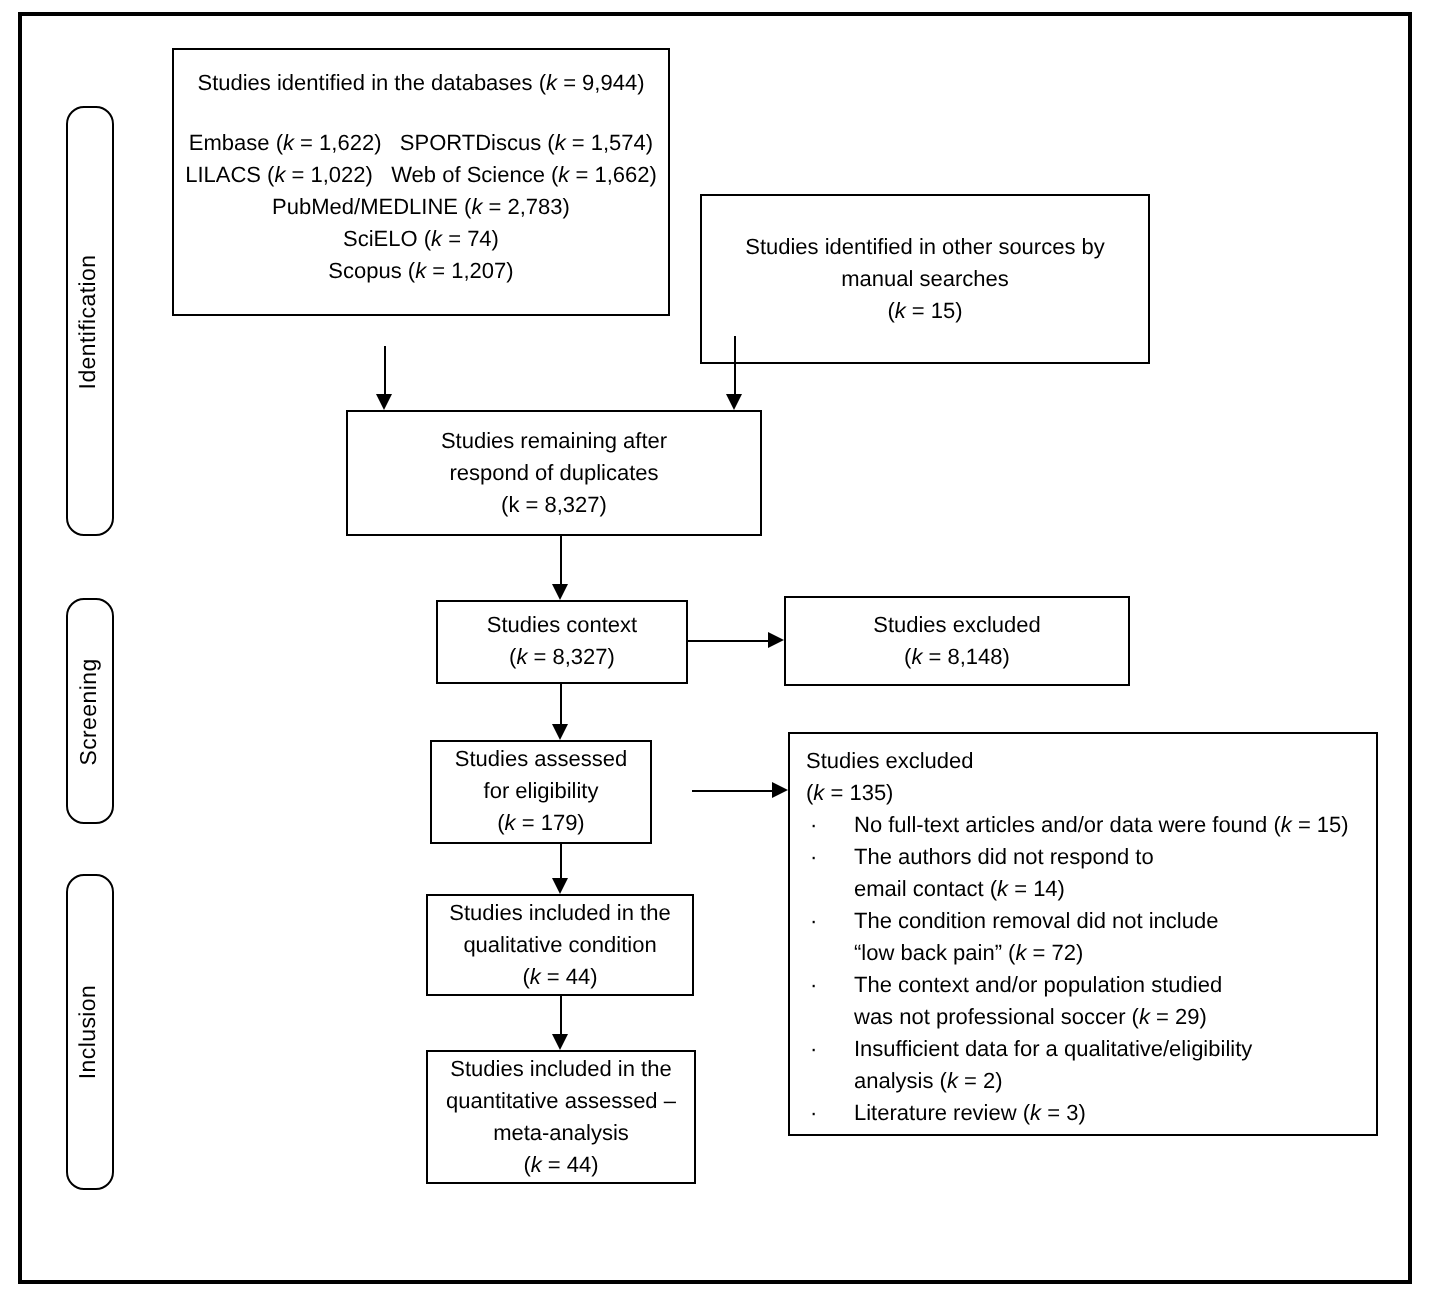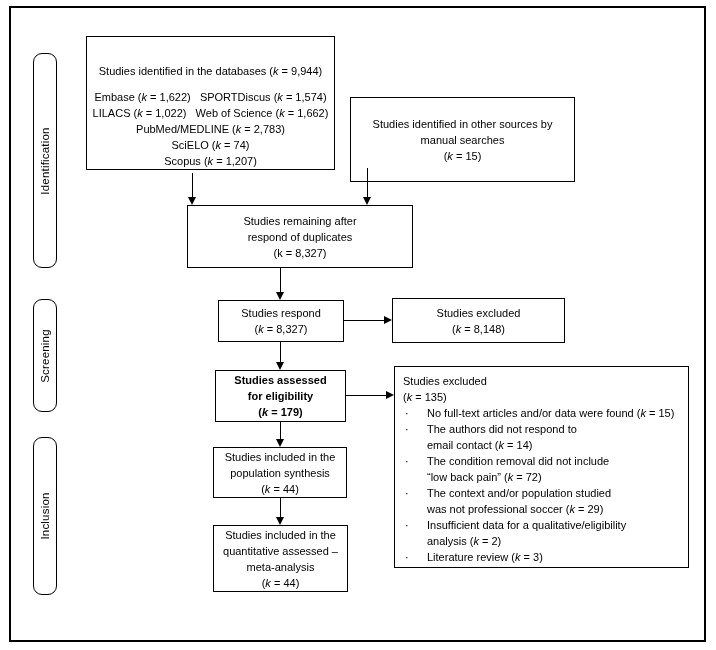--- a/index.html
+++ b/index.html
@@ -15,27 +15,27 @@
     box-sizing:border-box;display:flex;align-items:center;justify-content:center;background:#fff;}
   .stage .vtext{transform:rotate(-90deg);white-space:nowrap;font-size:11.5px;letter-spacing:.2px;}
   #stage-identification{top:53px;height:215px;}
   #stage-screening{top:299px;height:113px;}
   #stage-inclusion{top:437px;height:158px;}
   
   .box{position:absolute;border:1.5px solid #000;box-sizing:border-box;background:#fff;
     display:flex;flex-direction:column;justify-content:center;align-items:center;
     text-align:center;font-size:11px;line-height:16px;}
   .line{white-space:pre-wrap;}
-  #box-databases{left:86px;top:36px;width:249px;height:134px;justify-content:flex-start;padding-top:26px;}
+  #box-databases{left:86px;top:24px;width:249px;height:134px;justify-content:flex-start;padding-top:9px;}
   #box-databases .spacer{height:14px;}
   #box-manual{left:350px;top:97px;width:225px;height:85px;}
-  #box-duplicates{left:173px;top:205px;width:226px;height:63px;margin-left:14px;}
+  #box-duplicates{left:173px;top:205px;width:208px;height:63px;}
   #box-screened{left:218px;top:300px;width:126px;height:42px;}
   #box-excluded-screening{left:392px;top:298px;width:173px;height:45px;}
-  #box-assessed{left:215px;top:370px;width:131px;height:52px;font-weight:bold;}
+  #box-assessed{left:215px;top:370px;width:111px;height:52px;}
   #box-qualitative{left:213px;top:447px;width:134px;height:51px;}
   #box-quantitative{left:213px;top:525px;width:135px;height:67px;}
   #box-excluded-eligibility{left:394px;top:366px;width:295px;height:202px;
     justify-content:flex-start;align-items:flex-start;text-align:left;padding:6px 6px 6px 8px;}
   .reason{display:flex;align-items:flex-start;}
   .reason .bullet{width:24px;flex:0 0 24px;padding-left:2px;box-sizing:border-box;}
   .reason .reason-lines{flex:1;}
   
   .vl{position:absolute;width:0;border-left:1.5px solid #000;}
   .hl{position:absolute;height:0;border-top:1.5px solid #000;}
@@ -77,21 +77,21 @@
     <div class="line">(<i>k</i> = 15)</div>
   </div>
 
   <div class="box" id="box-duplicates">
     <div class="line">Studies remaining after</div>
     <div class="line">respond of duplicates</div>
     <div class="line">(k = 8,327)</div>
   </div>
 
   <div class="box" id="box-screened">
-    <div class="line">Studies respond</div>
+    <div class="line">Studies context</div>
     <div class="line">(<i>k</i> = 8,327)</div>
   </div>
 
   <div class="box" id="box-excluded-screening">
     <div class="line">Studies excluded</div>
     <div class="line">(<i>k</i> = 8,148)</div>
   </div>
 
   <div class="box" id="box-assessed">
     <div class="line">Studies assessed</div>
@@ -139,21 +139,21 @@
     <div class="reason">
       <span class="bullet">·</span>
       <div class="reason-lines">
         <div class="line">Literature review (<i>k</i> = 3)</div>
       </div>
     </div>
   </div>
 
   <div class="box" id="box-qualitative">
     <div class="line">Studies included in the</div>
-    <div class="line">population synthesis</div>
+    <div class="line">qualitative condition</div>
     <div class="line">(<i>k</i> = 44)</div>
   </div>
 
   <div class="box" id="box-quantitative">
     <div class="line">Studies included in the</div>
     <div class="line">quantitative assessed –</div>
     <div class="line">meta-analysis</div>
     <div class="line">(<i>k</i> = 44)</div>
   </div>
 

